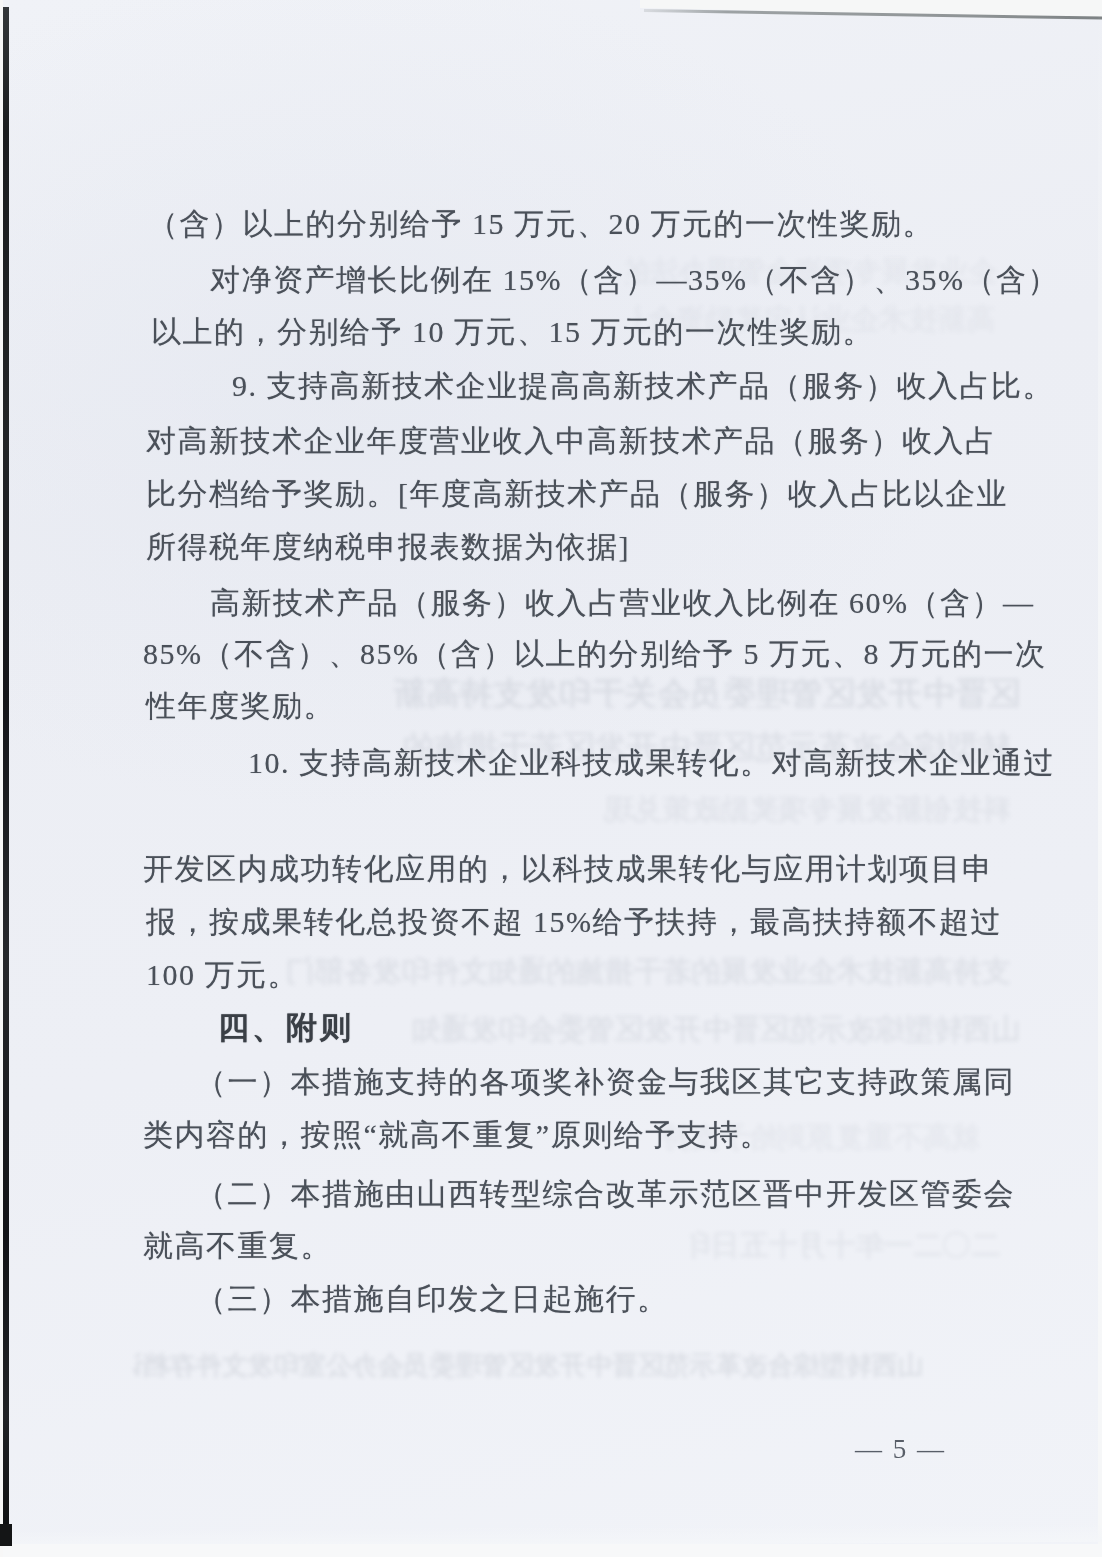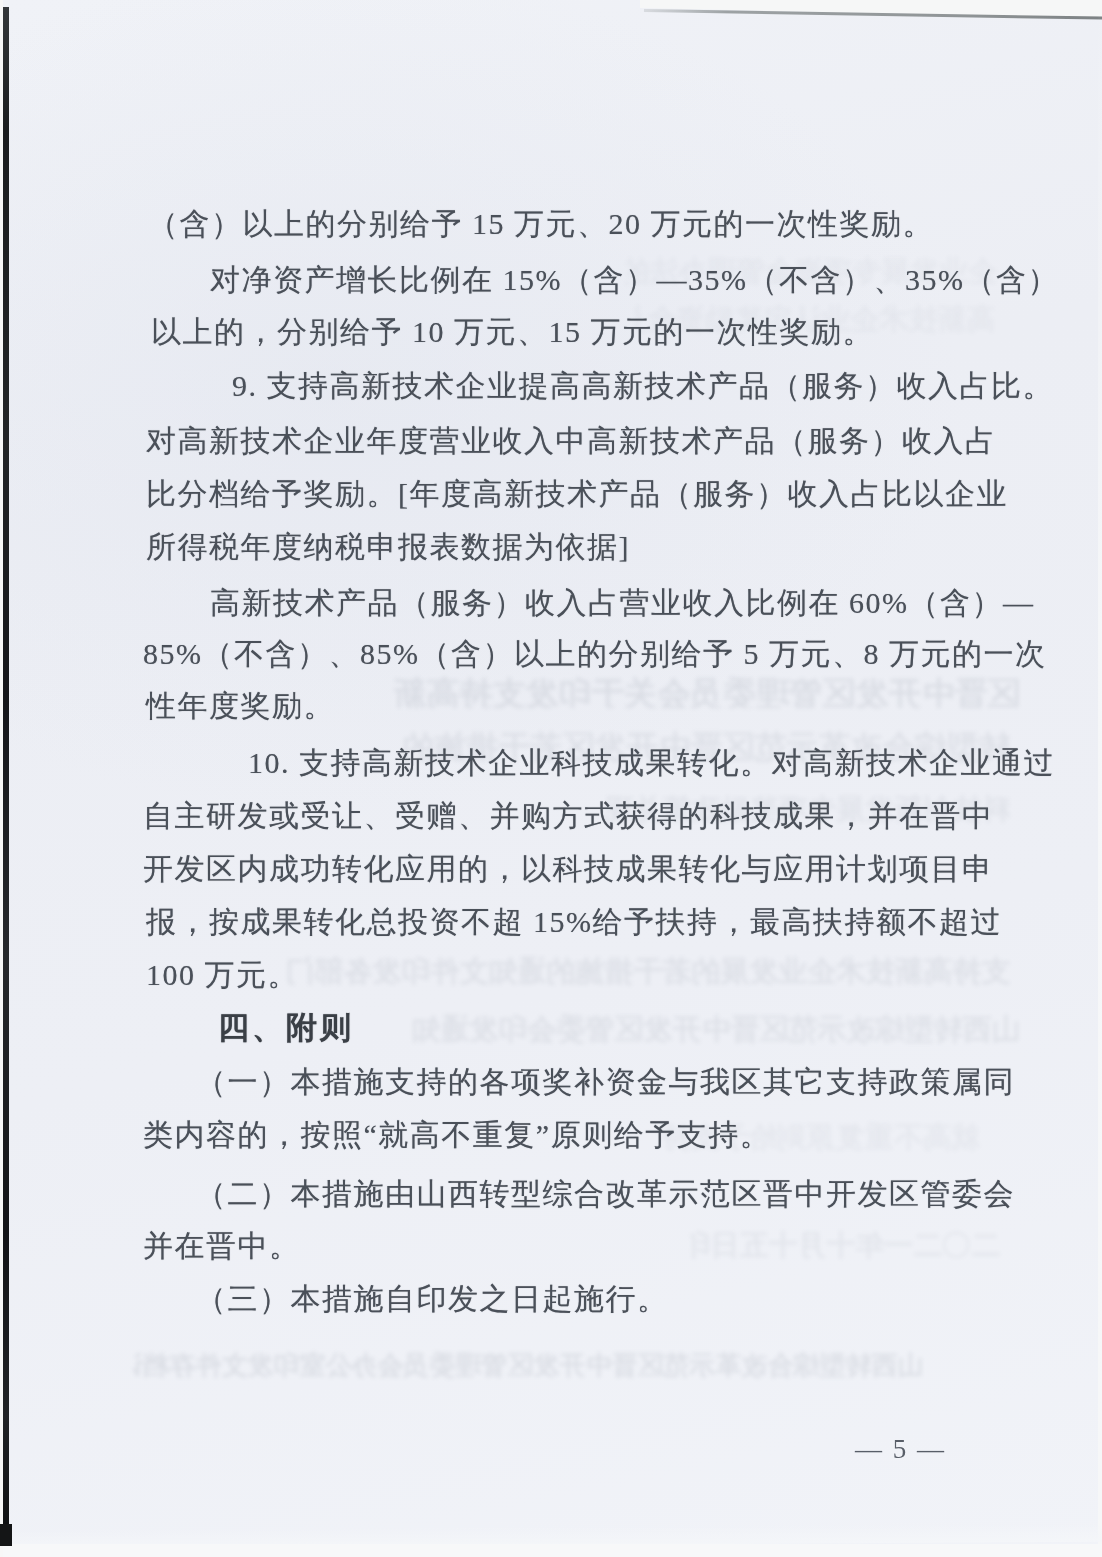--- a/index.html
+++ b/index.html
@@ -116,29 +116,28 @@
   <div class="line" style="top:262px;  left:210px;">对净资产增长比例在 15%（含）—35%（不含）、35%（含）</div>
   <div class="line" style="top:314px;  left:151px;">以上的，分别给予 10 万元、15 万元的一次性奖励。</div>
   <div class="line" style="top:368px;  left:210px;margin-left:22px;">9. 支持高新技术企业提高高新技术产品（服务）收入占比。</div>
   <div class="line" style="top:423px;  left:146px;">对高新技术企业年度营业收入中高新技术产品（服务）收入占</div>
   <div class="line" style="top:476px;  left:146px;">比分档给予奖励。[年度高新技术产品（服务）收入占比以企业</div>
   <div class="line" style="top:529px;  left:146px;">所得税年度纳税申报表数据为依据]</div>
   <div class="line" style="top:585px;  left:210px;text-align:center;">高新技术产品（服务）收入占营业收入比例在 60%（含）—</div>
   <div class="line" style="top:636px;  left:143px;">85%（不含）、85%（含）以上的分别给予 5 万元、8 万元的一次</div>
   <div class="line" style="top:688px;  left:146px;">性年度奖励。</div>
   <div class="line" style="top:745px;  left:205px;margin-left:43px;">10. 支持高新技术企业科技成果转化。对高新技术企业通过</div>
-  <div class="line" style="top:798px;  left:143px;">自主研发或受让、受赠、并购方式获得的科技成果，并在晋中</div>
   <div class="line" style="top:851px;  left:143px;">开发区内成功转化应用的，以科技成果转化与应用计划项目申</div>
   <div class="line" style="top:904px;  left:146px;">报，按成果转化总投资不超 15%给予扶持，最高扶持额不超过</div>
   <div class="line" style="top:957px;  left:146px;">100 万元。</div>
   <div class="line bold" style="top:1010px; left:200px;margin-left:18px;">四、附则</div>
   <div class="line" style="top:1117px; left:143px;">类内容的，按照“就高不重复”原则给予支持。</div>
   <div class="line" style="top:1064px; left:196px;">（一）本措施支持的各项奖补资金与我区其它支持政策属同</div>
   <div class="line" style="top:1176px; left:196px;">（二）本措施由山西转型综合改革示范区晋中开发区管委会</div>
-  <div class="line" style="top:1228px; left:143px;">并在晋中。</div>
+  <div class="line" style="top:1228px; left:143px;">就高不重复。</div>
   <div class="line" style="top:1281px; left:196px;">（三）本措施自印发之日起施行。</div>
 
   <div class="page-num">— 5 —</div>
 
   <div class="edge-top-right-white"></div>
   <div class="edge-top-right-line"></div>
   <div class="edge-right-sliver"></div>
   <div class="edge-bottom-fade"></div>
   <div class="edge-bottom-strip"></div>
   <div class="edge-left-white"></div>

